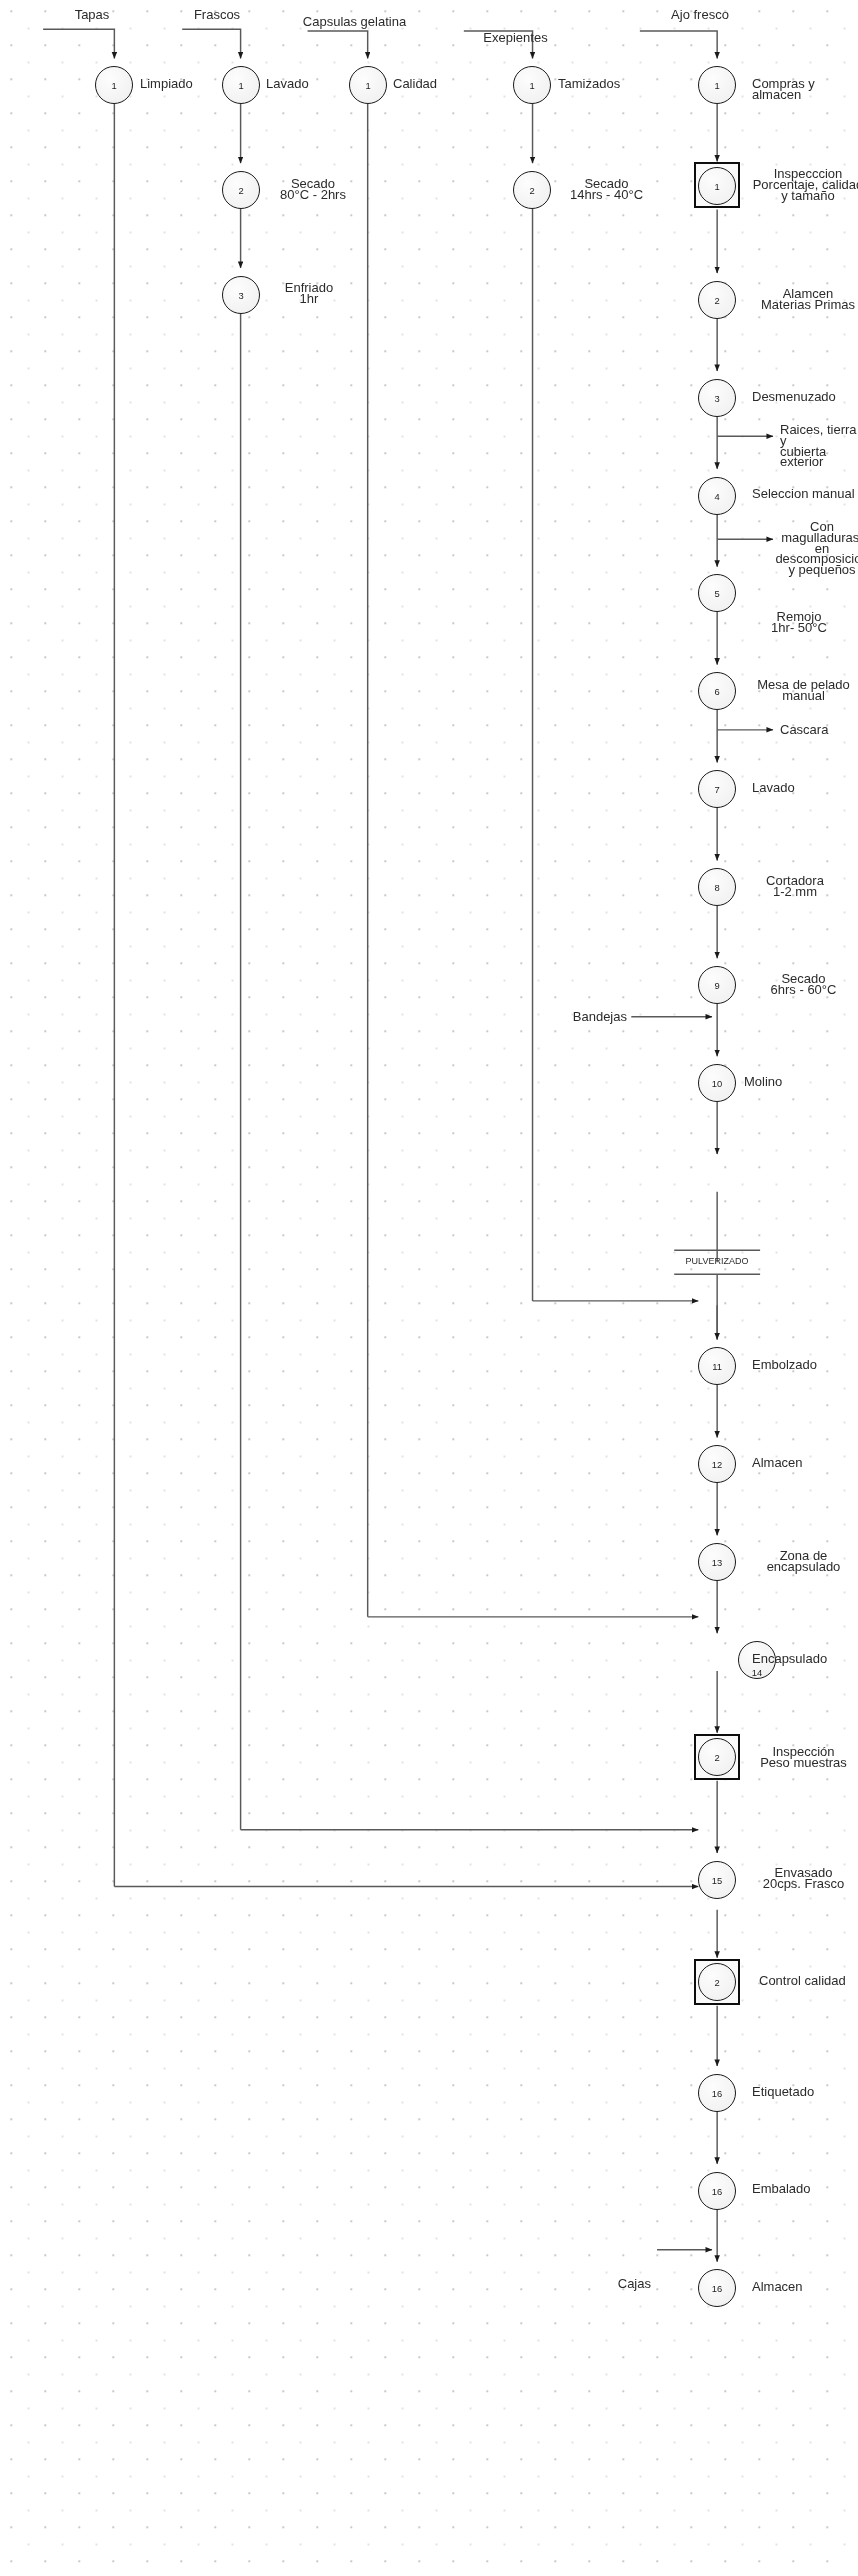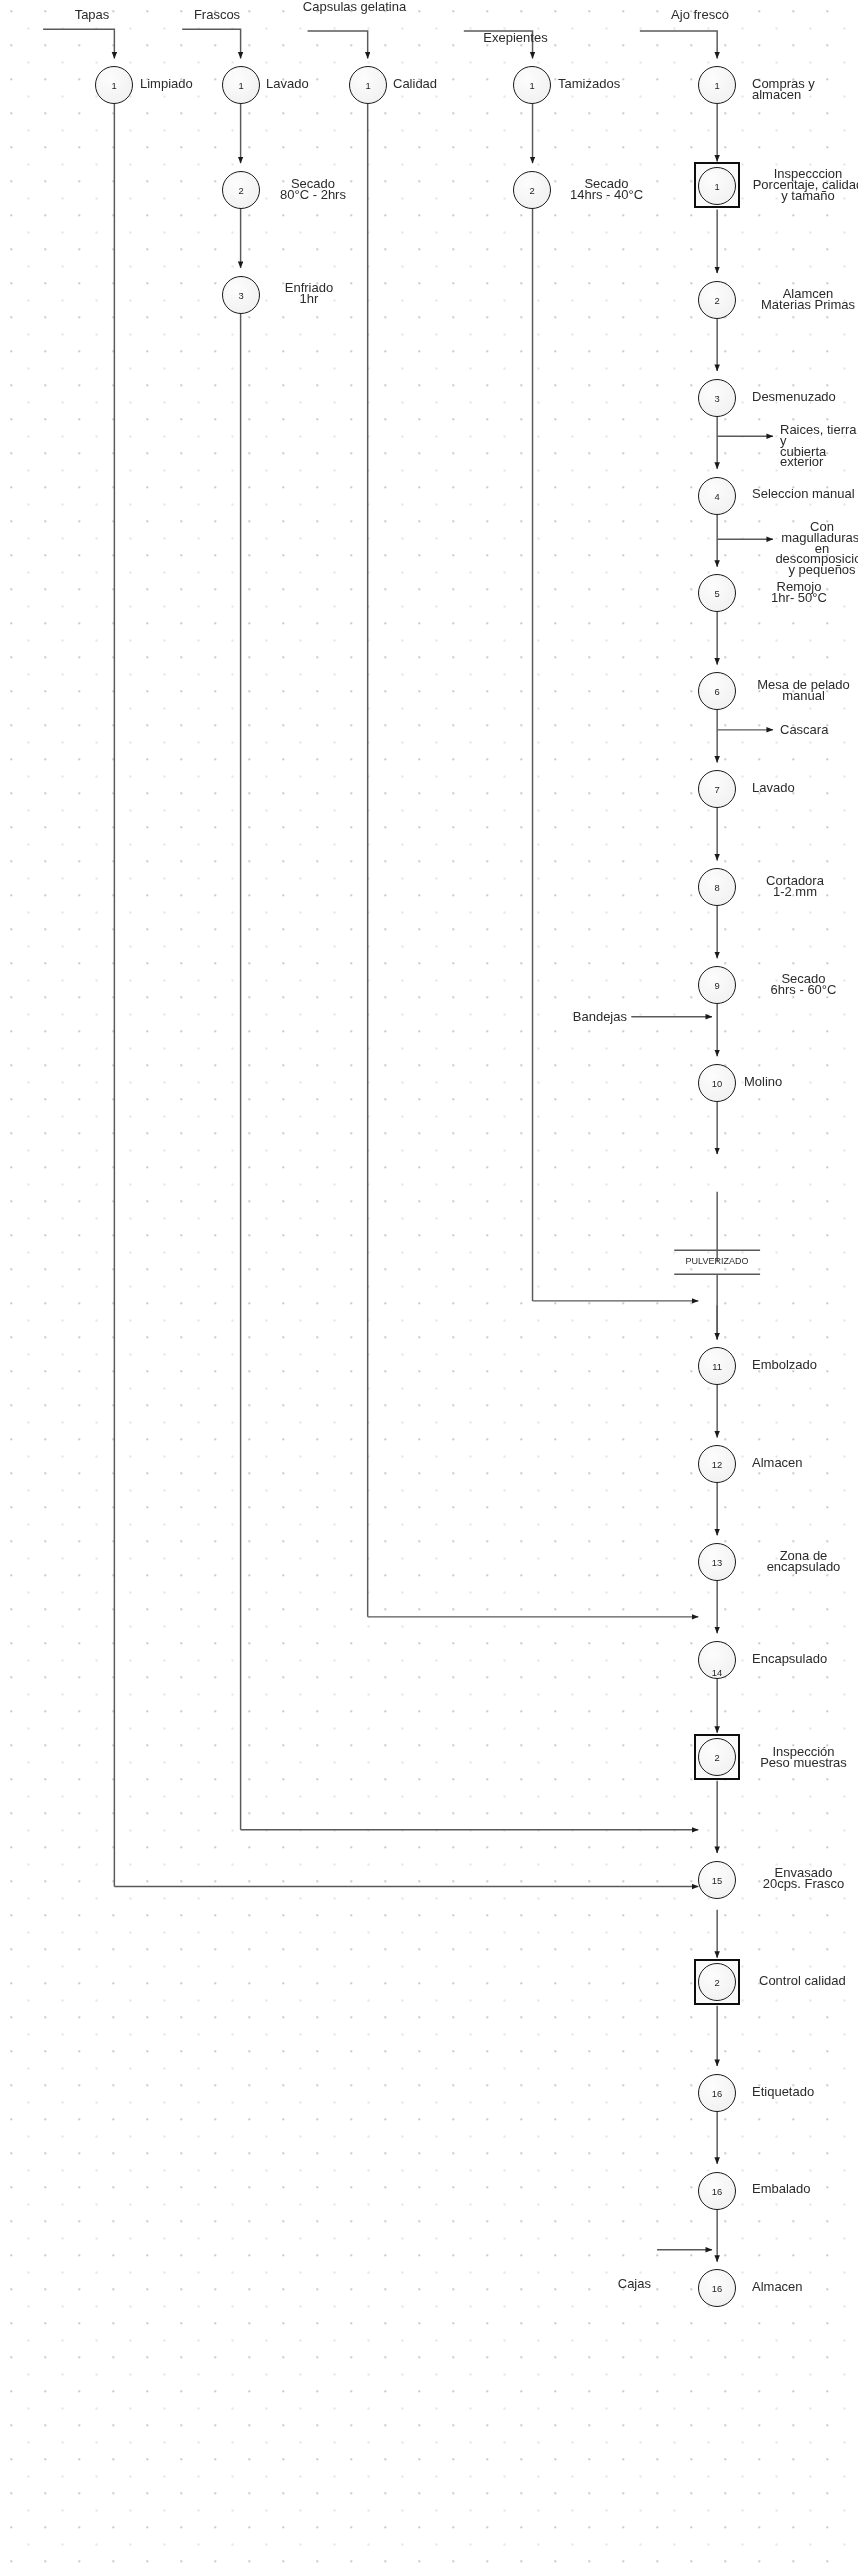--- a/index.html
+++ b/index.html
@@ -145,21 +145,21 @@
 
       <path d="M835,2450 L835,2520" marker-end="url(#ah)"></path>
 
       <path d="M835,2564 L835,2634" marker-end="url(#ah)"></path>
       <path d="M765,2620 L829,2620" marker-end="url(#ah)"></path>
     </g>
   </svg>
 
   <div class="lbl c" style="left:45px;top:10.3px;width:94px;">Tapas</div>
   <div class="lbl c" style="left:170px;top:10.3px;width:94px;">Frascos</div>
-  <div class="lbl c" style="left:290px;top:2px;width:129px;">Capsulas gelatina</div>
+  <div class="lbl c" style="left:290px;top:17px;width:129px;">Capsulas gelatina</div>
   <div class="lbl c" style="left:464px;top:10.3px;width:103px;margin-top:23px;">Exepientes</div>
   <div class="lbl c" style="left:653px;top:10.3px;width:94px;">Ajo fresco</div>
 
   <div class="node" style="left:95px;top:66px;">
     <span>1</span>
   </div>
   <div class="lbl l" style="left:140px;top:79px;width:86px;">Limpiado</div>
 
   <div class="node" style="left:222px;top:66px;">
     <span>1</span>
@@ -226,21 +226,21 @@
   </div>
   <div class="lbl l" style="left:752px;top:489px;width:112px;">Seleccion manual</div>
 
   <div class="lbl c" style="left:775px;top:522px;width:94px;">Con magulladuras,
 en descomposicion
 y pequeños</div>
 
   <div class="node" style="left:698px;top:574px;">
     <span>5</span>
   </div>
-  <div class="lbl c" style="left:752px;top:582px;width:94px;">Remojo
+  <div class="lbl c" style="left:752px;top:612px;width:94px;">Remojo
 1hr- 50°C</div>
 
   <div class="node" style="left:698px;top:672px;">
     <span>6</span>
   </div>
   <div class="lbl c" style="left:752px;top:680px;width:103px;">Mesa de pelado
 manual</div>
 
   <div class="lbl l" style="left:780px;top:725px;width:86px;">Cascara</div>
 
@@ -279,21 +279,21 @@
     <span>12</span>
   </div>
   <div class="lbl l" style="left:752px;top:1458px;width:86px;">Almacen</div>
 
   <div class="node" style="left:698px;top:1543px;">
     <span>13</span>
   </div>
   <div class="lbl c" style="left:752px;top:1551px;width:103px;">Zona de
 encapsulado</div>
 
-  <div class="node" style="left:698px;top:1641px;align-items:flex-end;">
+  <div class="node" style="left:738px;top:1641px;align-items:flex-end;">
     <span>14</span>
   </div>
   <div class="lbl l" style="left:752px;top:1654px;width:94px;">Encapsulado</div>
 
   <div class="insp-box" style="left:694px;top:1734px;"></div>
   <div class="node" style="left:698px;top:1738px;">
     <span>2</span>
   </div>
   <div class="lbl c" style="left:752px;top:1747px;width:103px;">Inspección
 Peso muestras</div>

